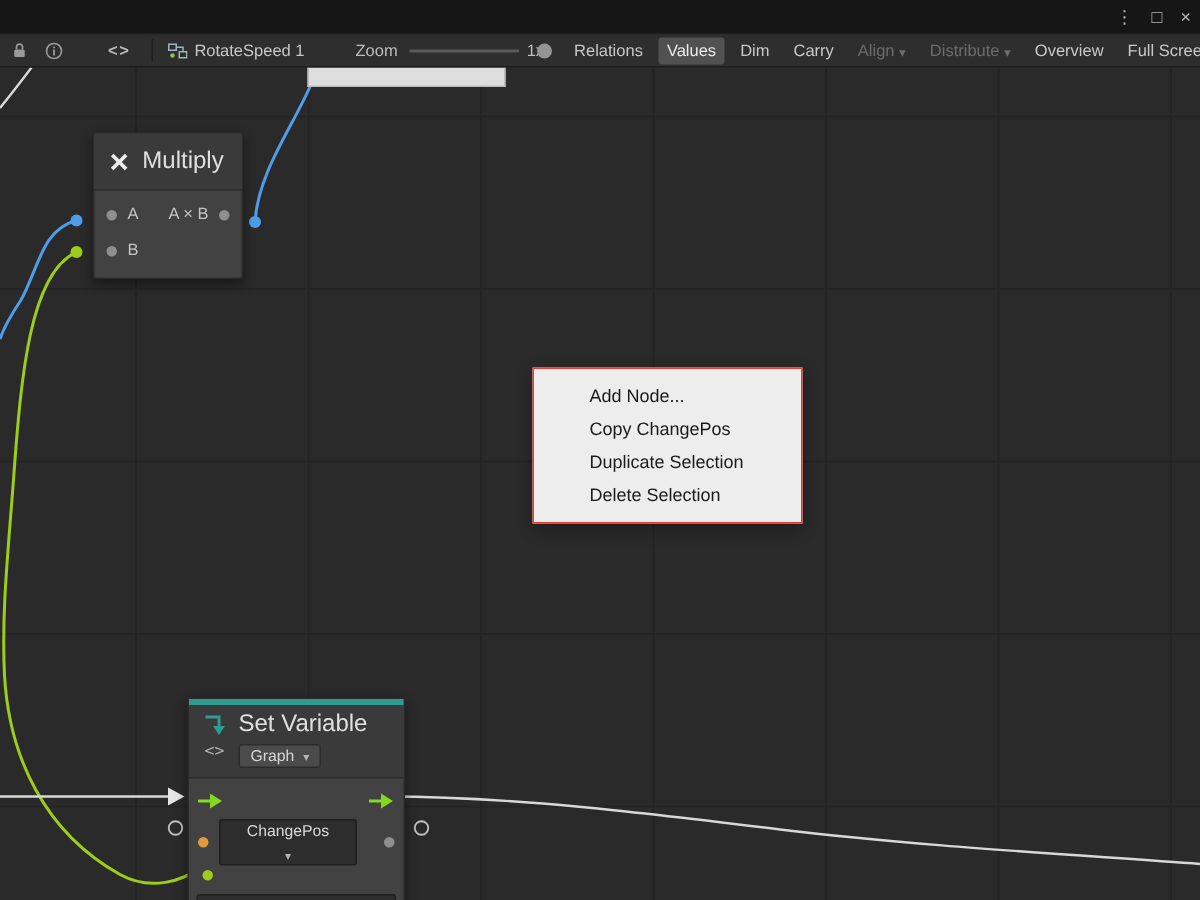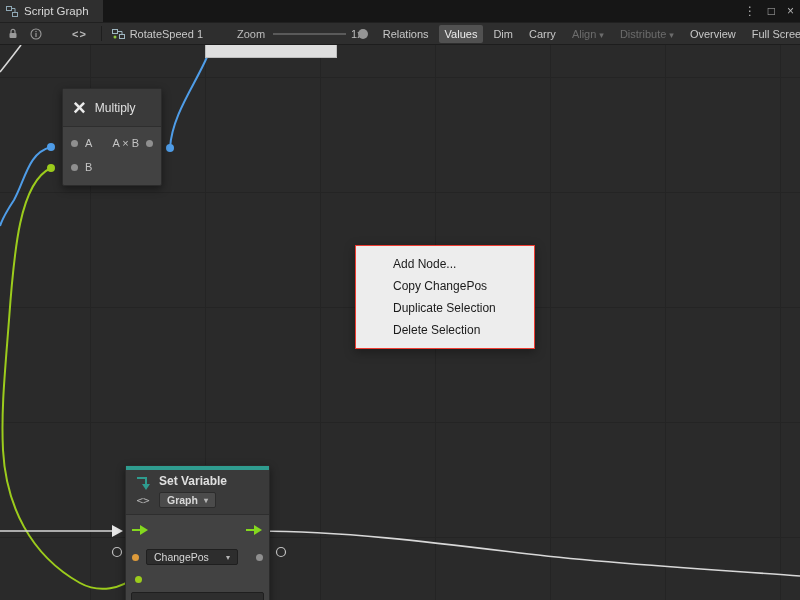--- a/index.html
+++ b/index.html
@@ -53,67 +53,59 @@
   .dot-green { fill:var(--wire-green,#9ccc1c); }
   .ring { fill:#2a2a2a; stroke:#c2c2c2; stroke-width:1.2; }
 
   .white-rect { position:absolute; left:205px; top:0; width:132px; height:13px; background:#dedede;
                 border:1px solid #bdbdbd; border-top:0; }
 
   
   .node { position:absolute; background:#424242; box-shadow:0 3px 8px rgba(0,0,0,.45);
           border:1px solid #2b2b2b; border-radius:2px; color:#d6d6d6; }
   .nhead { background:#3a3a3a; display:flex; align-items:center; padding:0 10px; border-bottom:1px solid #2e2e2e; }
-  .ntitle { font-size:12px; color:#e0e0e0; }
+  .ntitle { font-size:16px; color:#e0e0e0; }
   .prow { display:flex; align-items:center; height:24px; padding:0 8px; gap:7px; font-size:11px; color:#c4c4c4; }
   .spacer { flex:1; }
   .pdot { width:7px; height:7px; border-radius:50%; background:#8f8f8f; flex:none; }
   .pdot.orange { background:var(--port-orange,#de9b3b); }
   .pdot.green  { background:var(--wire-green,#9ccc1c); }
   .pdot.gray   { background:#8f8f8f; }
 
   
   .multiply .nhead { height:38px; }
   .mul-icon { font-size:22px; font-weight:bold; color:#ececec; margin-right:9px; line-height:1; }
   .multiply .nbody { padding:4px 0 6px 0; }
 
   
   .setvar { background:#424242; }
   .accent { height:4px; background:var(--accent-teal,#2f9c8f); }
   .svhead { background:#3a3a3a; display:flex; padding:4px 8px 6px 8px; gap:7px; border-bottom:1px solid #2e2e2e; }
-  .sv-head-col { display:flex; flex-direction:column; gap:4px;font-weight:bold; }
+  .sv-head-col { display:flex; flex-direction:column; gap:4px; }
   .chip { display:inline-flex; align-items:center; gap:6px; background:#4b4b4b; border:1px solid #2c2c2c;
           border-radius:2px; font-size:10.5px; color:#d8d8d8; padding:1px 7px; width:max-content; }
   .chip .caret { font-size:8px; color:#b5b5b5; }
-  .chip.dark { background:#2d2d2d; border-color:#1f1f1f; min-width:92px; justify-content:space-between; }
+  .chip.dark { background:#2d2d2d; border-color:#1f1f1f; min-width:92px; justify-content:space-between;flex-direction:column; }
   .svbody { }
   .frow { display:flex; align-items:center; padding:0 6px; gap:7px; }
   .frow.arrows { height:30px; justify-content:space-between; }
   .frow.value  { height:24px; }
   .frow.third  { height:20px; padding-left:9px; }
   .field { margin:3px 5px 0 5px; height:18px; background:#2e2e2e; border:1px solid #1f1f1f; border-radius:2px; }
   .flow-arrow { flex:none; }
 
   
   .ctx { position:absolute; background:var(--menu-bg,#ededed); border:1px solid var(--menu-border,#ee3c32);
          padding:7px 0; box-shadow:0 3px 10px rgba(0,0,0,.35); }
   .ctx-item { font-size:12px; color:#1b1b1b; line-height:22px; padding-left:37px; cursor:default; }
 </style>
 </head>
 <body>
 
 <div class="titlebar">
-  <div class="tab">
-    <svg width="12" height="11" viewBox="0 0 12 11">
-      <rect x="0.5" y="0.5" width="5" height="4" fill="none" stroke="#8fa8b5"></rect>
-      <rect x="6.5" y="6.5" width="5" height="4" fill="none" stroke="#8fa8b5"></rect>
-      <path d="M5.5 2.5 H9 V6.5" fill="none" stroke="#8fa8b5"></path>
-    </svg>
-    <span>Script Graph</span>
-  </div>
   <div class="win-controls">
     <span>⋮</span>
     <span>□</span>
     <span>×</span>
   </div>
 </div>
 
 <div class="toolbar">
   <span class="ticon lockwrap">
     <svg width="10" height="11" viewBox="0 0 10 11">

